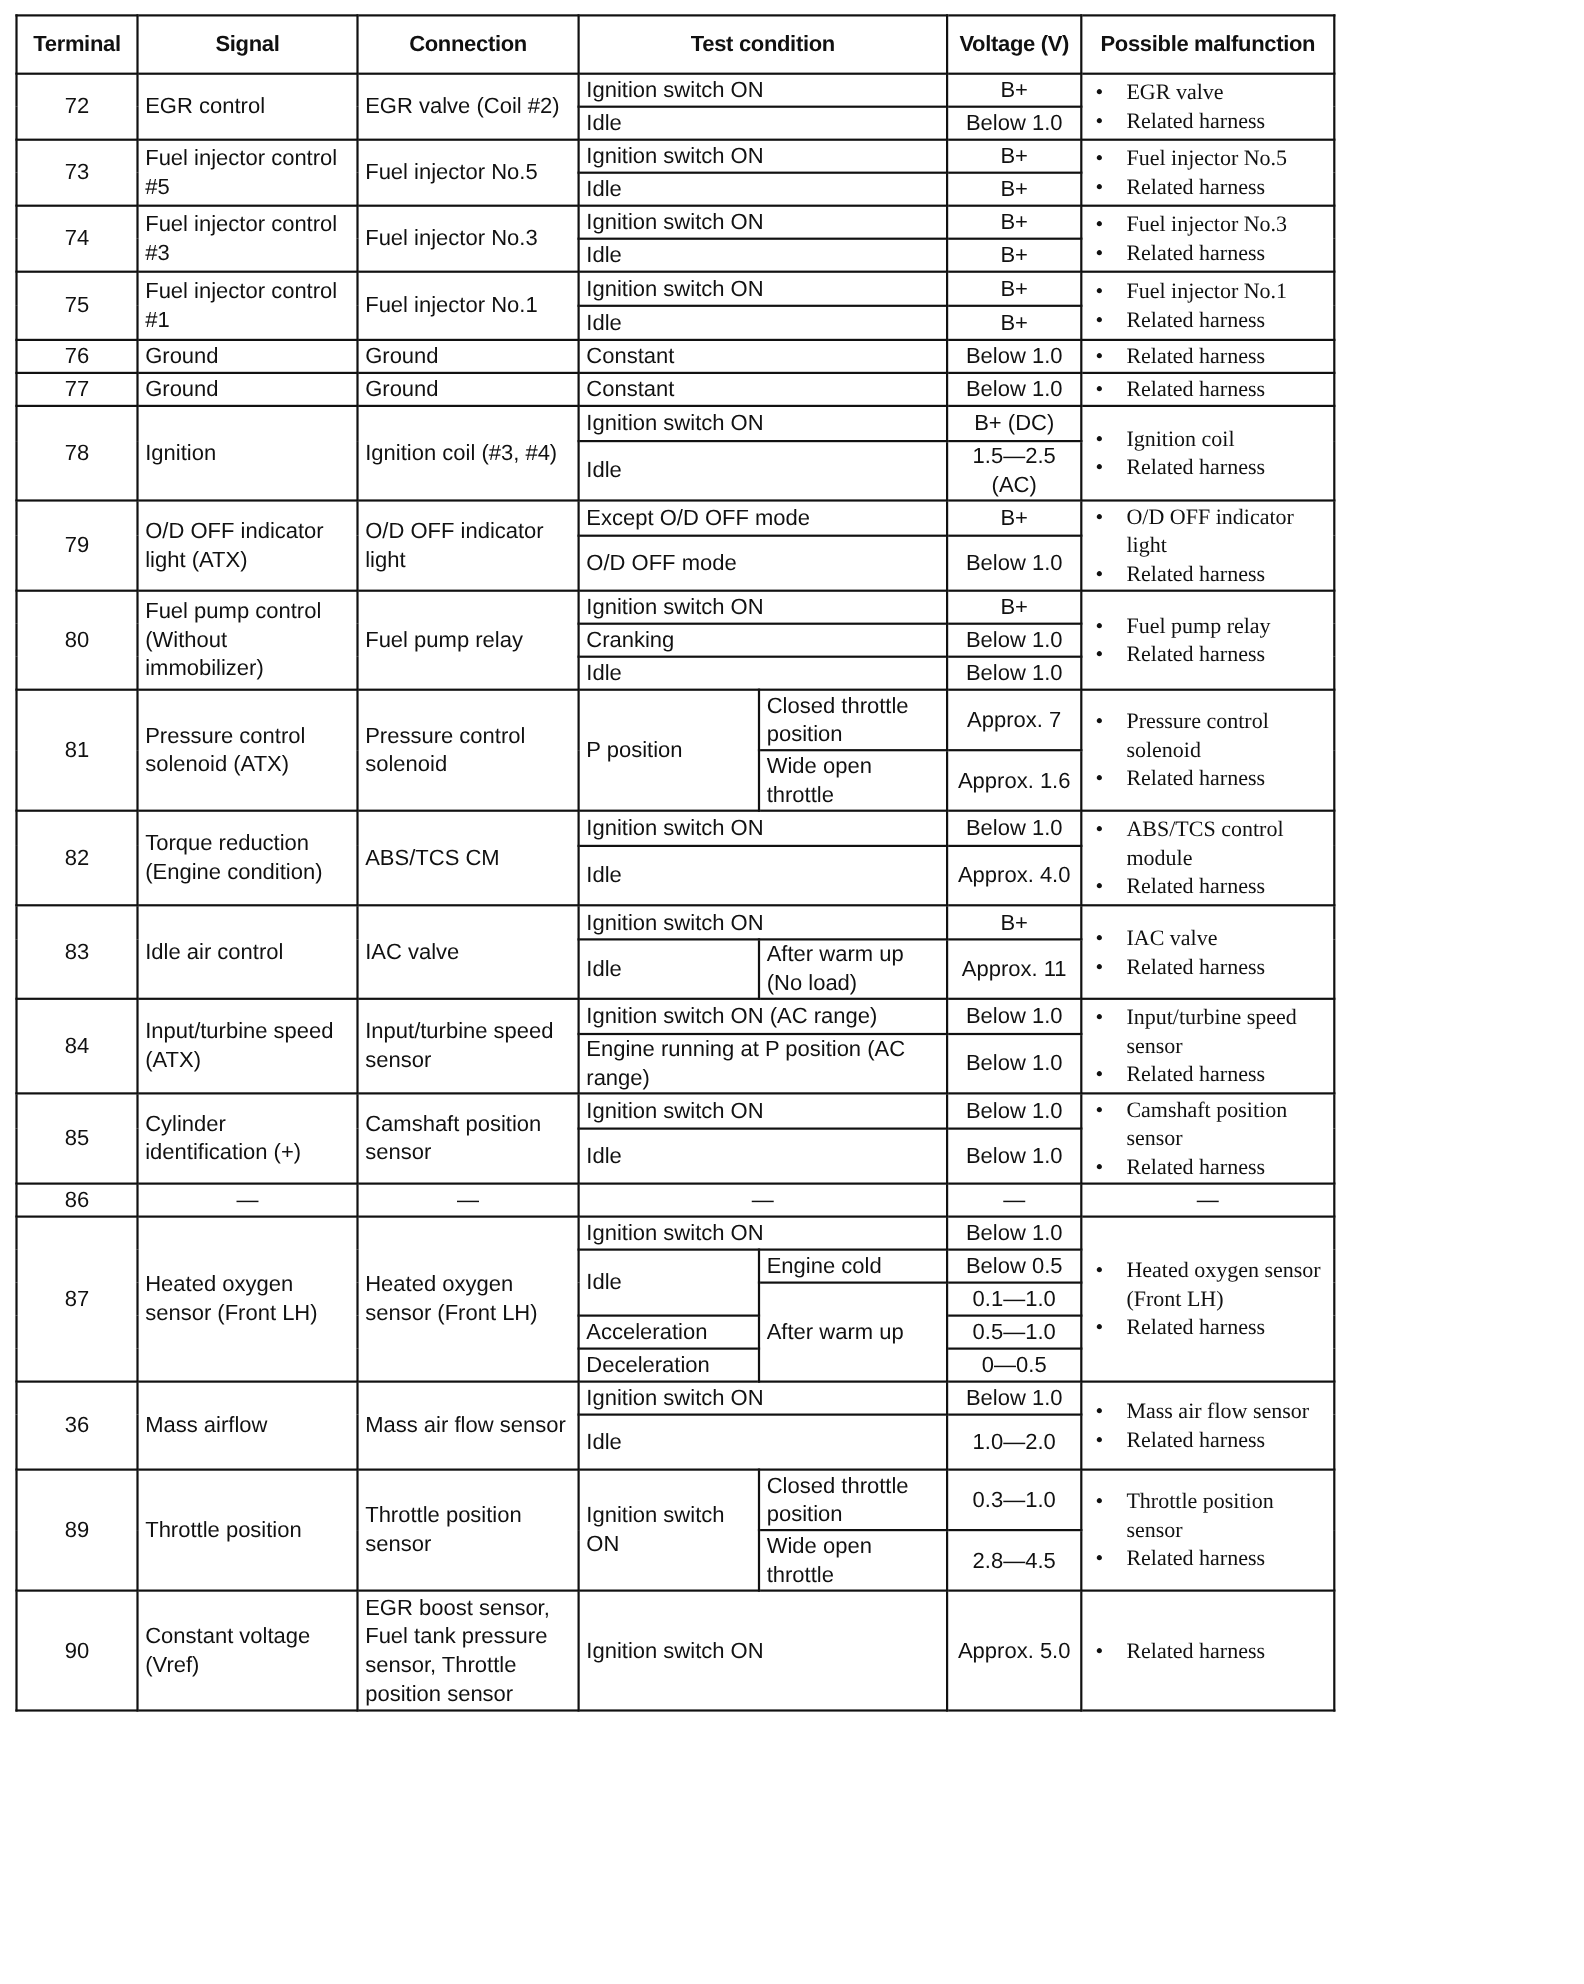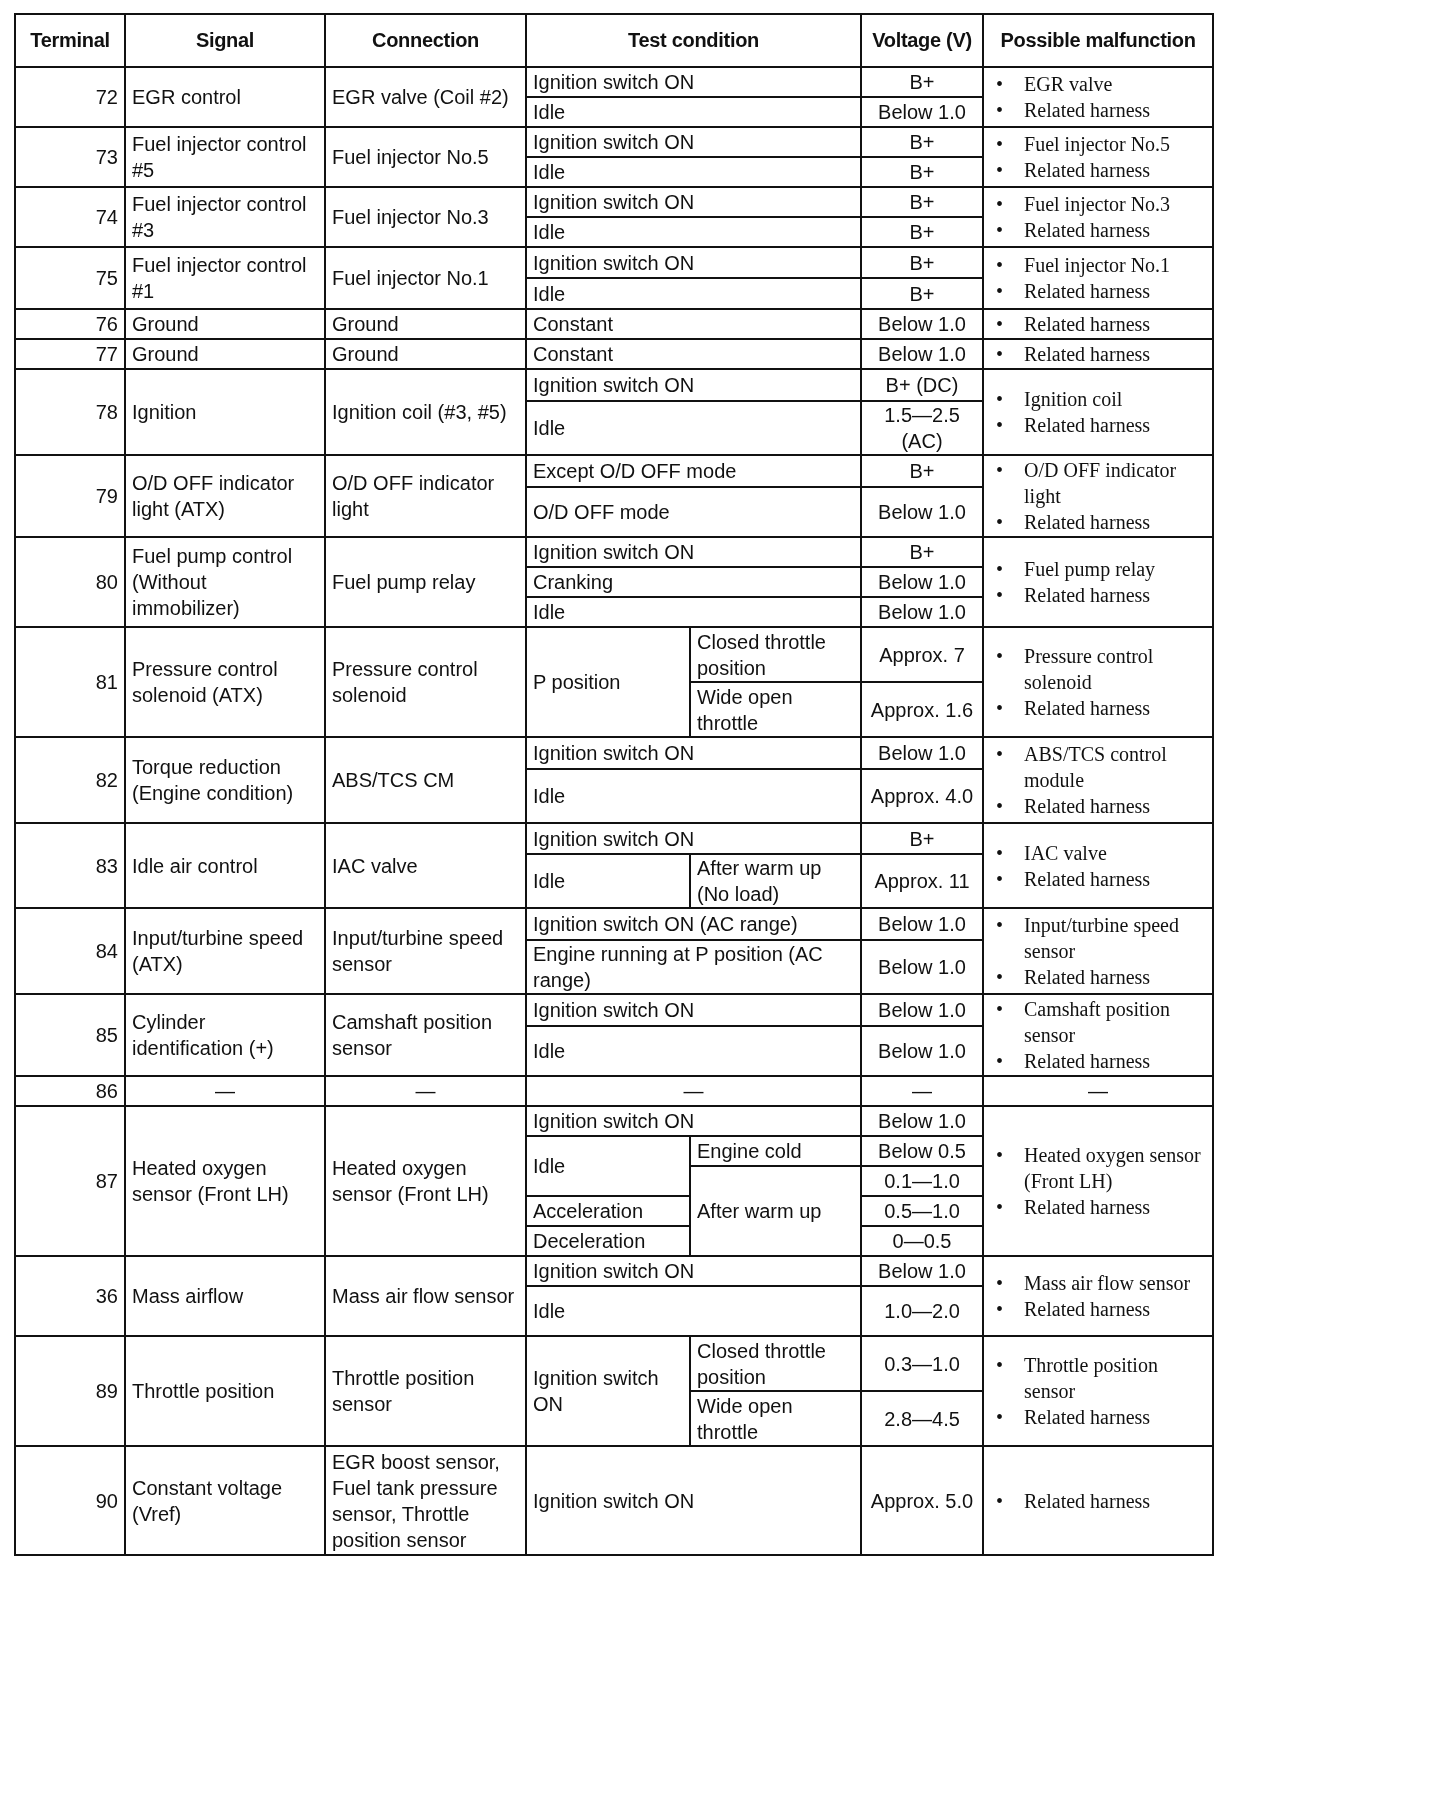--- a/index.html
+++ b/index.html
@@ -3,21 +3,21 @@
 <meta charset="utf-8">
 <style>
   html, body { margin: 0; padding: 0; background: #ffffff; }
   body { width: 1440px; height: 1804px; position: relative; overflow: hidden;
          font-family: "Liberation Sans", sans-serif; color: #111111; }
   #wrap { position: absolute; left: 14px; top: 13px; }
   table { border-collapse: collapse; table-layout: fixed; width: 1198px; }
   td, th { border: 2px solid #111111; padding: 0 6px; font-size: 20px; line-height: 26px;
            vertical-align: middle; text-align: left; font-weight: normal; }
   th { font-weight: bold; text-align: center; height: 51px; font-size: 20px; line-height: 25px; letter-spacing: -0.3px; }
-  td.term { text-align: right; margin-top: 29px; }
+  td.term { text-align: center; margin-top: 29px; }
   td.volt { text-align: center; padding: 0 4px; }
   td.dash { text-align: center; }
   td.mal { padding: 0 4px 0 10px; font-family: Liberation Serif, serif; }
   ul.bul { list-style: none; margin: 0; padding: 0; }
   ul.bul li { position: relative; padding-left: 30px; }
   ul.bul li::before { content: "\2022"; position: absolute; left: 2px; top: 0; font-size: 20px; }
   col.c-term { width: 110px; }
   col.c-sig { width: 200px; }
   col.c-conn { width: 201px; }
   col.c-tc1 { width: 164px; }
@@ -145,21 +145,21 @@
       <td class="mal">
             <ul class="bul">
               <li>Related harness</li>
             </ul>
           </td>
     </tr>
 
     <tr style="height:32px">
       <td rowspan="2" class="term">78</td>
       <td rowspan="2">Ignition</td>
-      <td rowspan="2">Ignition coil (#3, #5)</td>
+      <td rowspan="2">Ignition coil (#3, #4)</td>
       <td colspan="2">Ignition switch ON</td>
       <td class="volt">B+ (DC)</td>
       <td rowspan="2" class="mal">
             <ul class="bul">
               <li>Ignition coil</li>
               <li>Related harness</li>
             </ul>
           </td>
     </tr>
     <tr style="height:53px">

